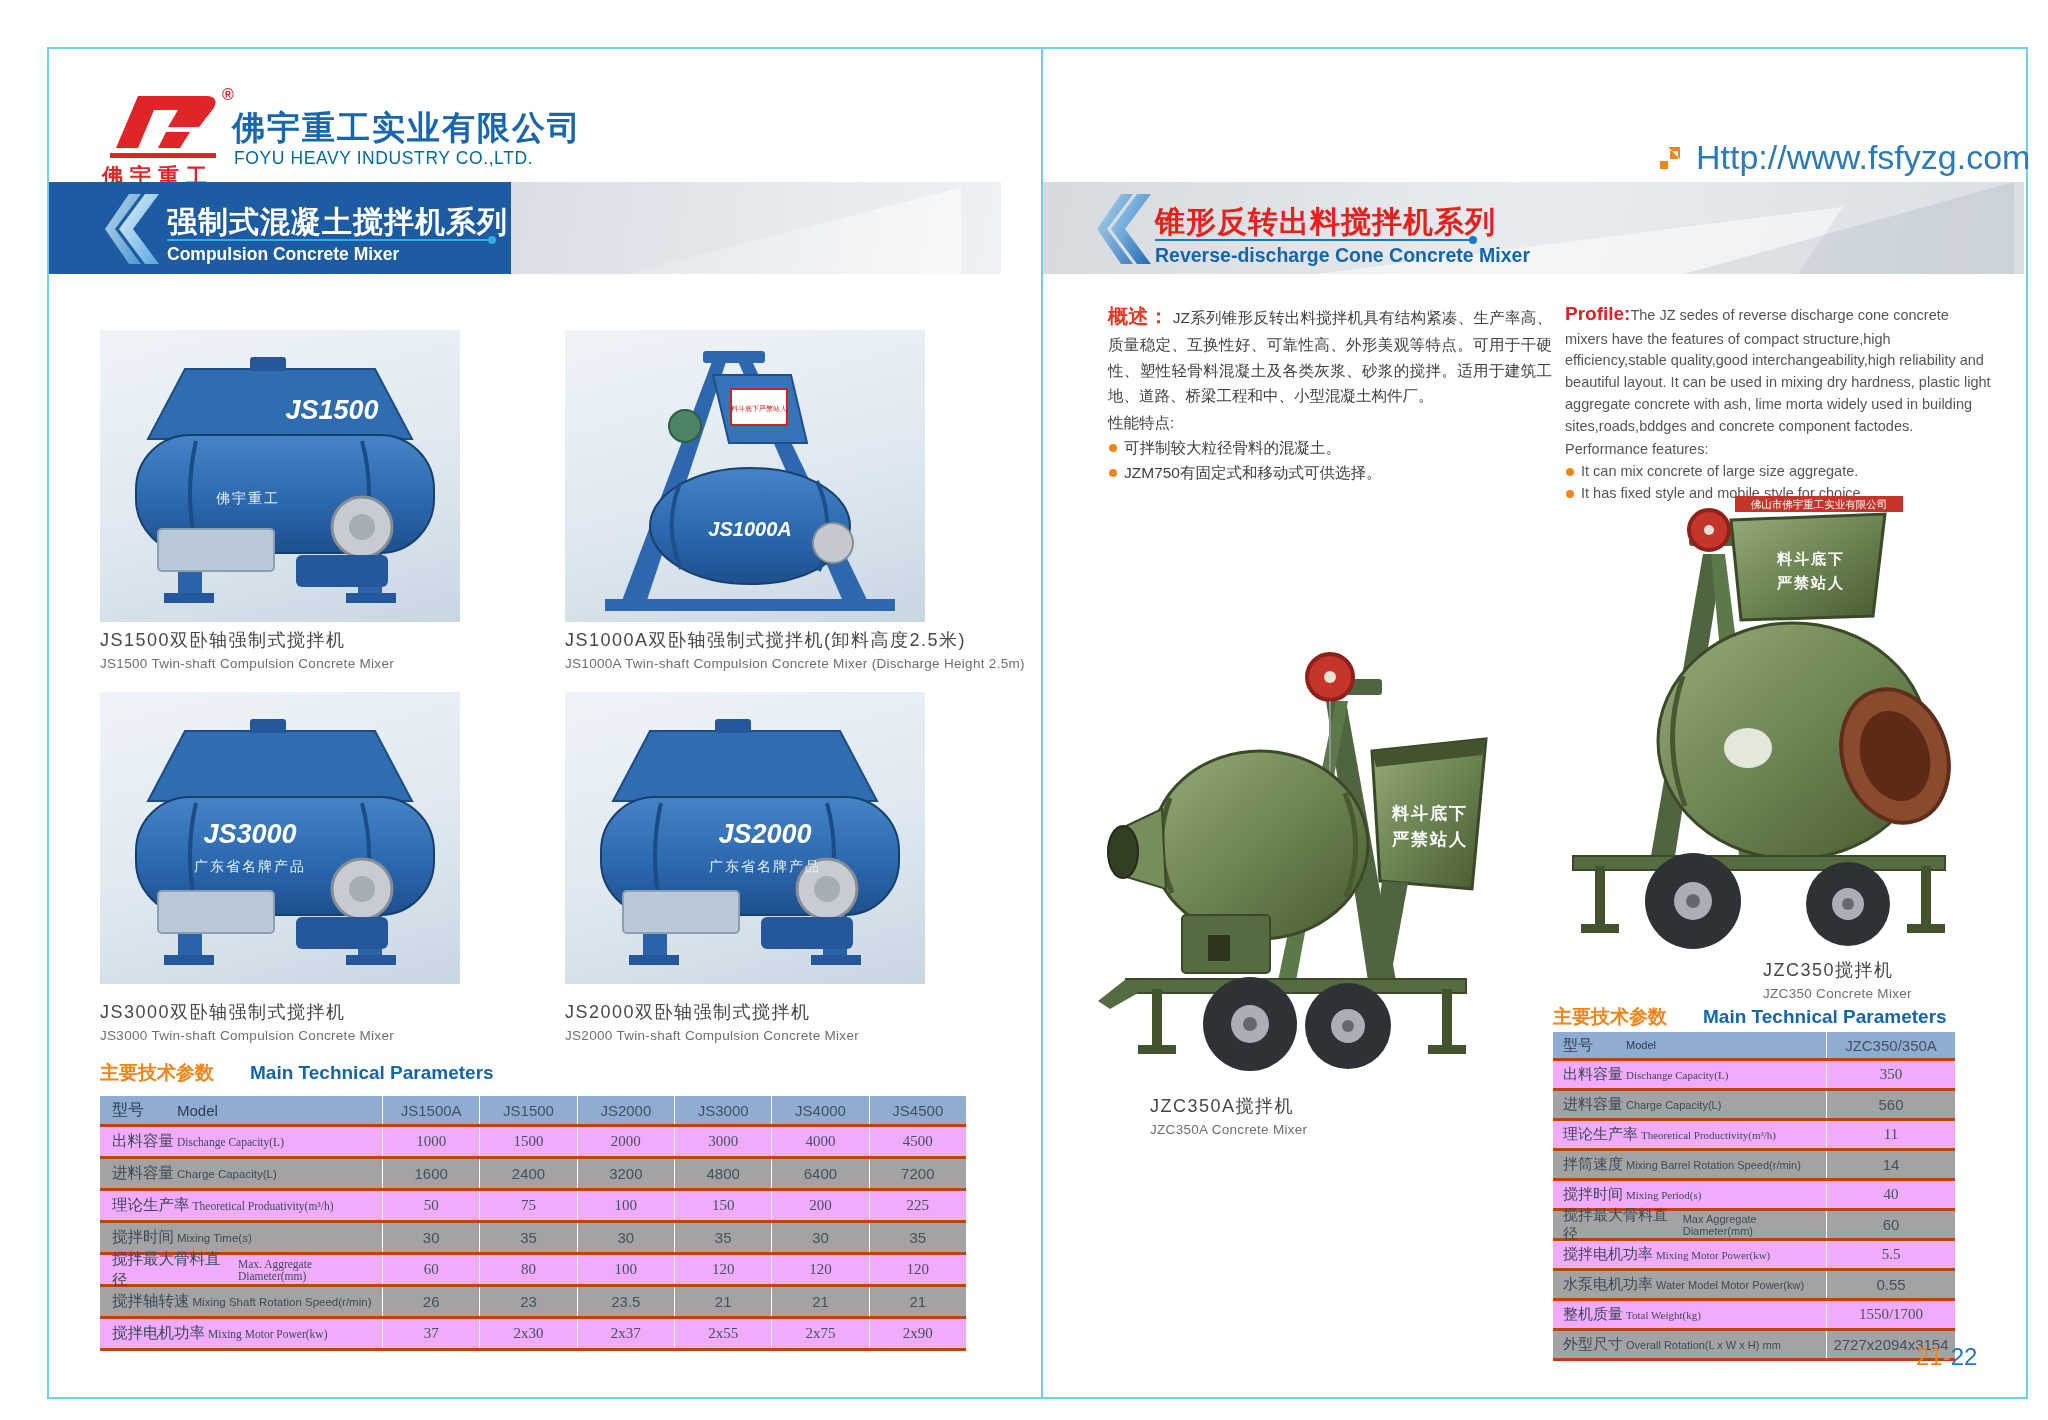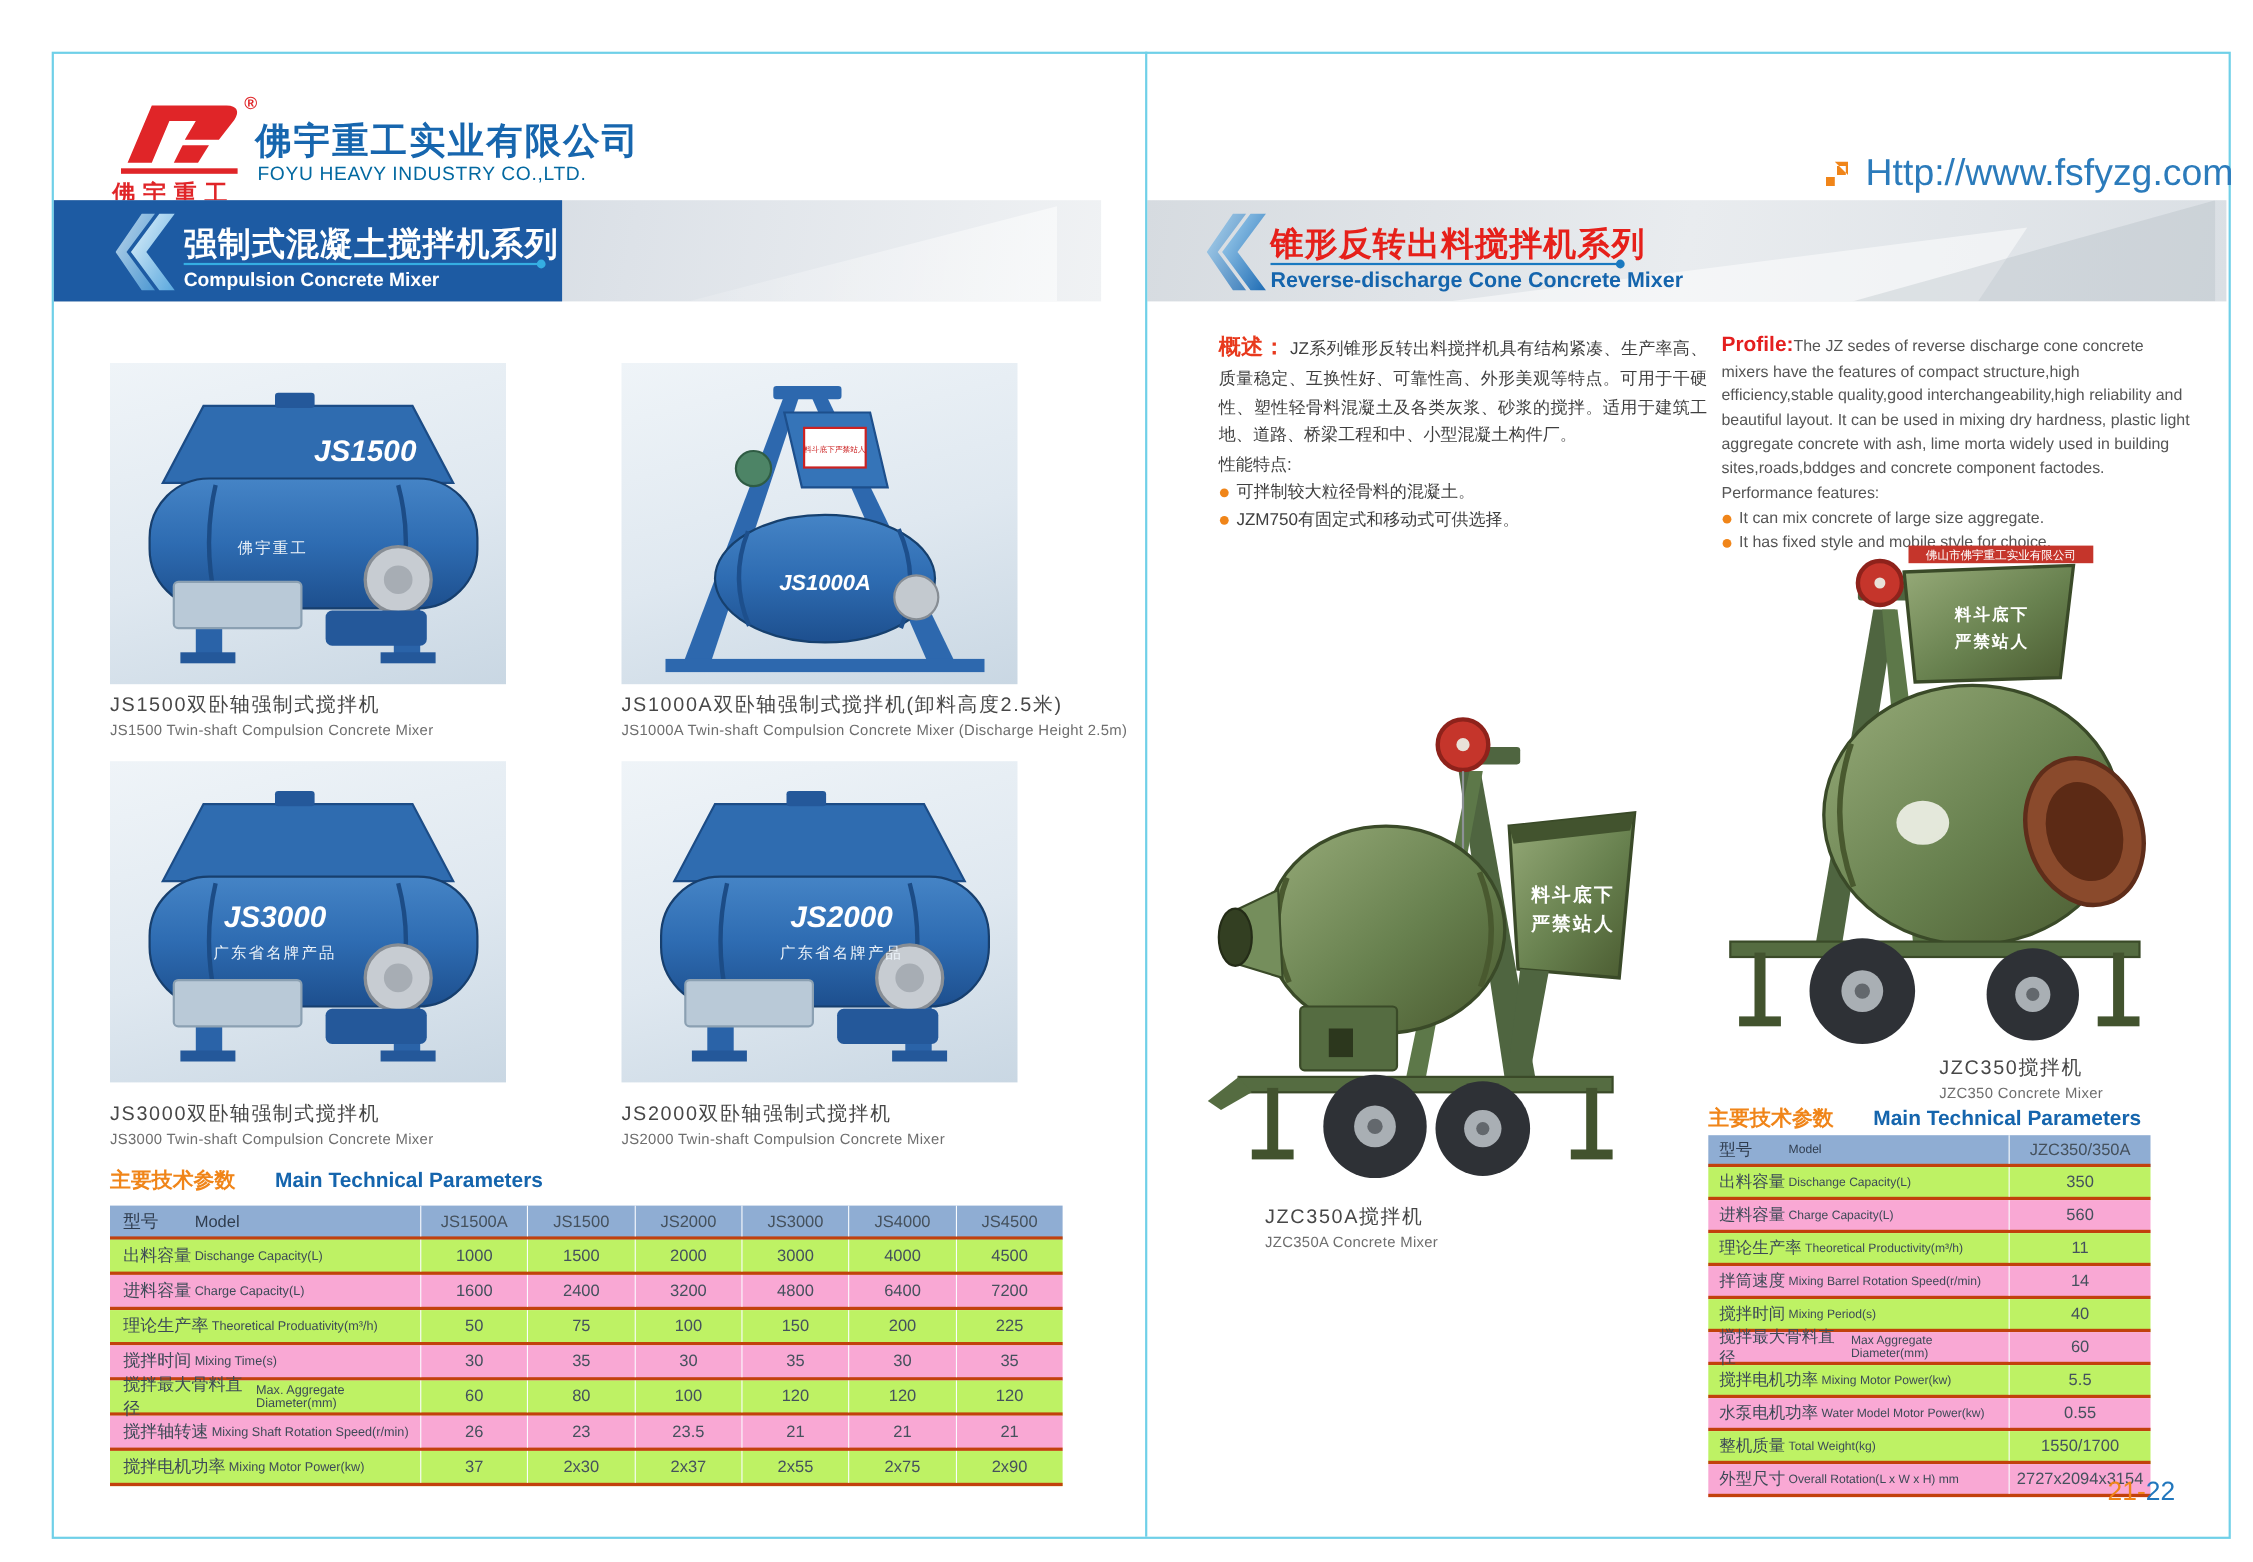--- a/index.html
+++ b/index.html
@@ -73,22 +73,22 @@
   .params-title .cn{color:#f08519;margin-right:36px;}
   .params-title .en{color:#1565ad;}
   #params-left{left:100px;top:1060px;}
   #params-right{left:1553px;top:1004px;}
 
   
   .ptable{position:absolute;color:#3d4a57;}
   .trow{display:flex;border-bottom:3px solid #c2410c;}
   .trow>div{box-sizing:border-box;display:flex;align-items:center;}
   .thead{background:#8fadd3;color:#2f3c4e;}
-  .rl{background:#bef264;}
-  .rm{background:#f9a8d4;}
+  .rl{background:#f0abfc;font-family:Liberation Serif, serif;}
+  .rm{background:#a3a3a3;}
   .tval{flex:1;justify-content:center;border-left:1px solid #fafcfe;font-size:15px;color:#45515d;}
   .tlabel .cn{font-size:15.5px;}
   .tlabel .en{font-size:11.5px;margin-left:3px;}
   .thead .tlabel .cn{font-size:16px;margin-right:30px;}
   .thead .tlabel .en{font-size:15px;}
 
   #table-left{left:100px;top:1096px;width:866px;}
   #table-left .tlabel{width:282px;padding-left:12px;}
   #table-left .thead{height:28px;}
   #table-left .trow{height:29px;}

